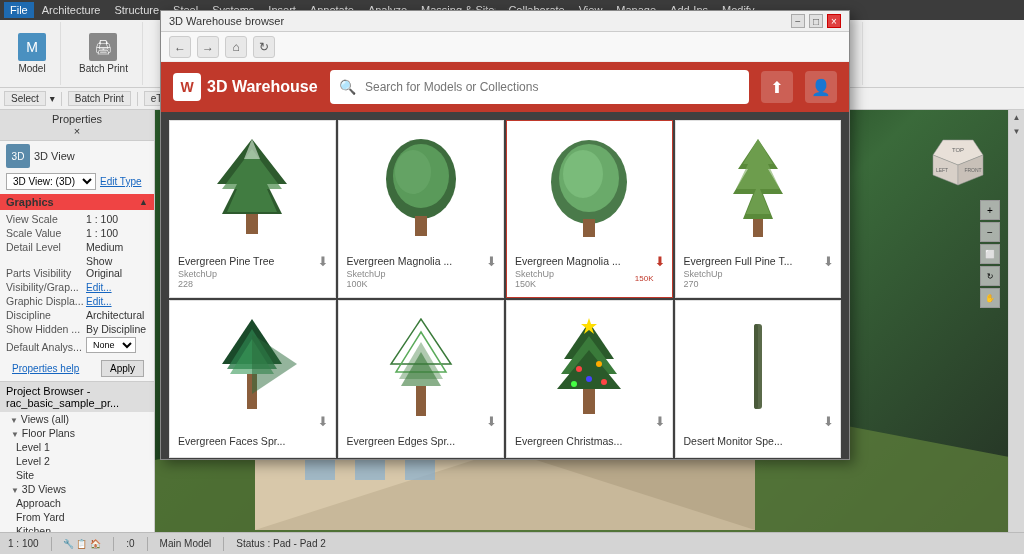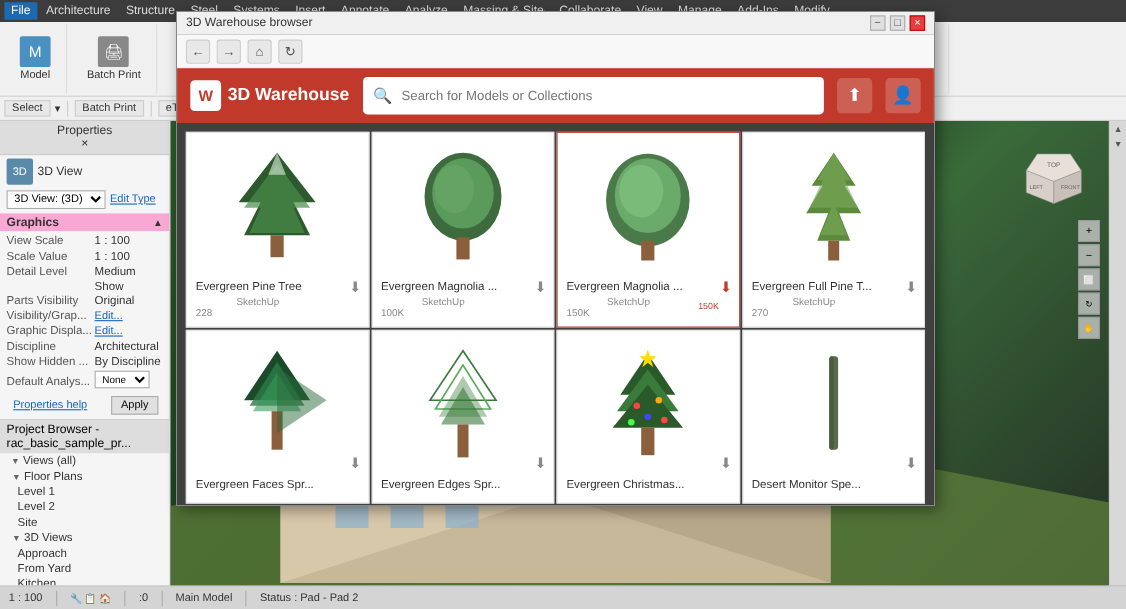--- a/index.html
+++ b/index.html
@@ -335,21 +335,21 @@
     .model-img {
       width: 100%;
       height: 120px;
       display: flex;
       align-items: center;
       justify-content: center;
       margin-bottom: 6px;
       overflow: hidden;
     }
     .model-name { font-size: 10.5px; color: #333; margin-bottom: 2px; }
-    .model-source { font-size: 9px; color: #888; margin-left: 37px; }
+    .model-source { font-size: 9px; color: #888; }
     .model-count { font-size: 9px; color: #888; }
     .model-download {
       position: absolute;
       right: 6px;
       bottom: 28px;
       color: #888;
       font-size: 13px;
       cursor: pointer;
     }
     .model-download.red { color: #c0392b; }
@@ -359,21 +359,21 @@
       bottom: 14px;
       font-size: 8px;
       color: #c0392b;
     }
 
     
     .expand-arrow { font-size: 8px; color: #666; }
 
     
     .graphics-header {
-      background: #f9a8d4;
+      background: #ef4444;
       color: #333;
       font-size: 11px;
       font-weight: bold;
       padding: 2px 6px;
       display: flex;
       justify-content: space-between;
       align-items: center;
       margin-top: 2px;
     }
 

